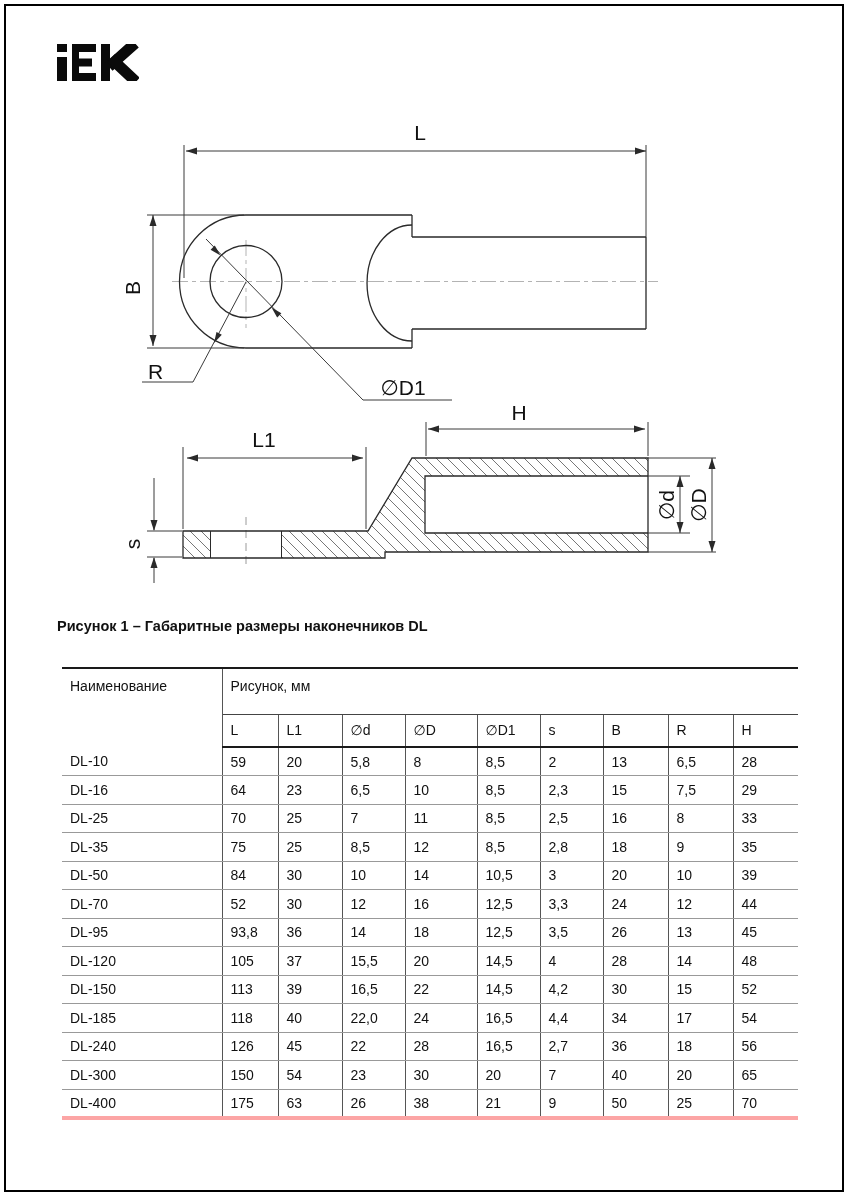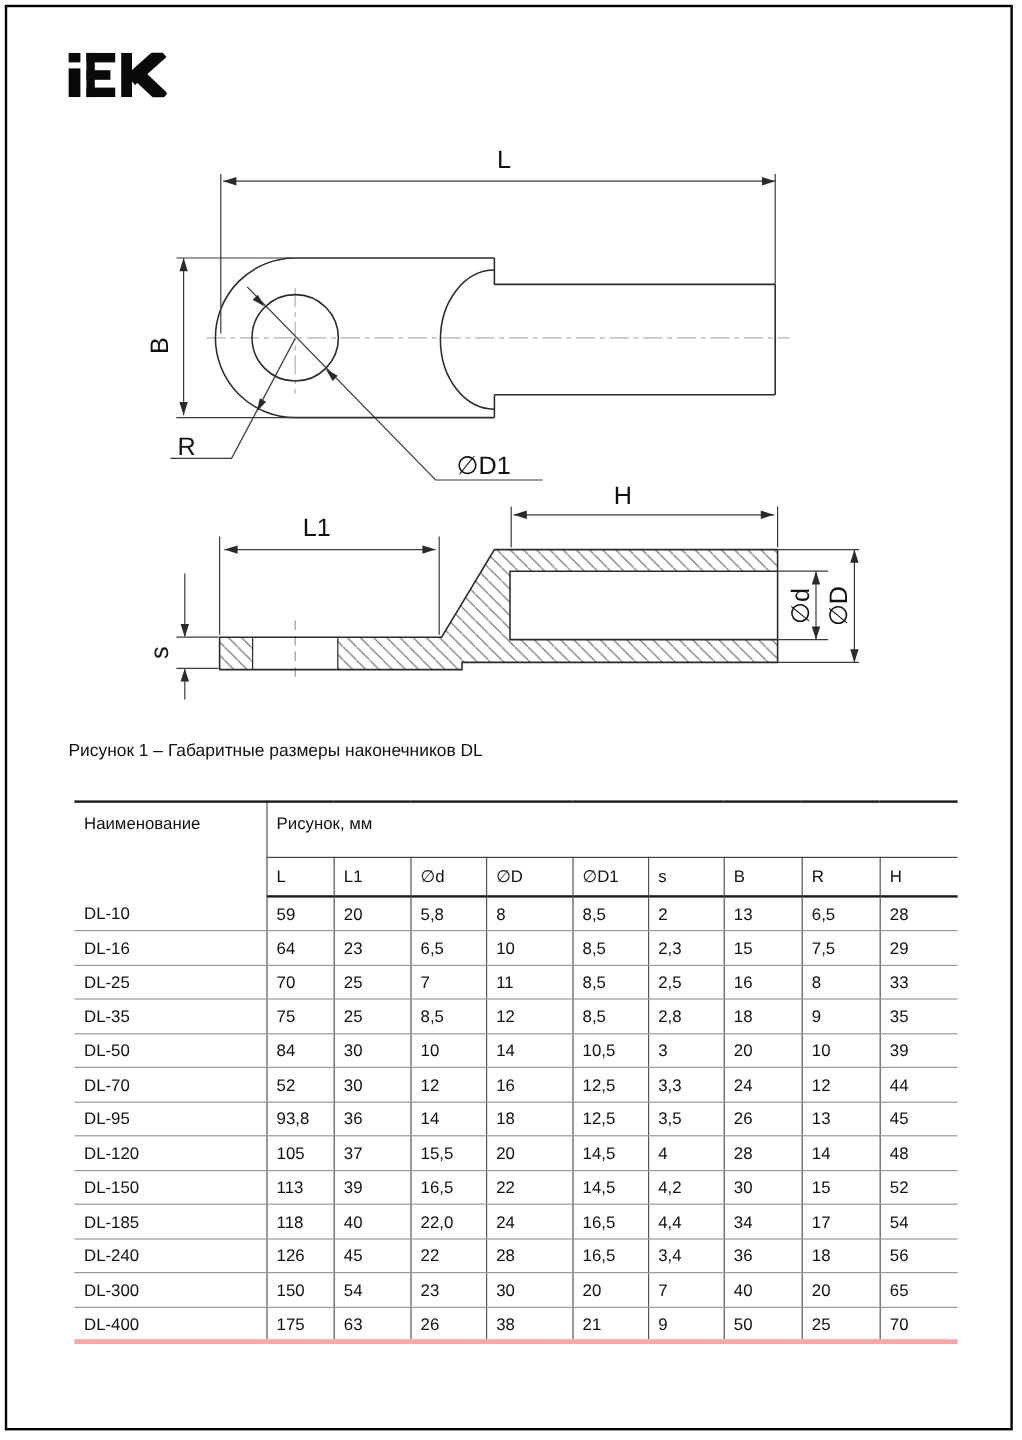--- a/index.html
+++ b/index.html
@@ -1,20 +1,20 @@
 <!DOCTYPE html>
 <html><head>
 <meta charset="utf-8">
 <style>
   html,body{margin:0;padding:0;background:#fff;}
   body{width:852px;height:1200px;position:relative;font-family:"Liberation Sans",sans-serif;color:#111;overflow:hidden;}
   .page-border{position:absolute;left:4px;top:4px;width:840px;height:1188px;border:2px solid #000;box-sizing:border-box;}
   .logo{position:absolute;left:57px;top:44px;width:82px;height:37px;}
   .drawings{position:absolute;left:0;top:0;width:852px;height:612px;}
-  .caption{position:absolute;left:57px;top:618px;font-size:14.5px;color:#111;}
+  .caption{position:absolute;left:57px;top:618px;font-size:14.5px;color:#111;font-weight:bold;}
   .dim-table{position:absolute;left:62px;top:667px;width:736px;border-collapse:collapse;table-layout:fixed;font-size:14px;color:#111;border-top:2px solid #1a1a1a;}
   .dim-table th{font-weight:normal;text-align:left;}
   .dim-table th,.dim-table td{padding:0 0 0 8px;box-sizing:border-box;}
   .dim-table th.name-col{vertical-align:top;padding-top:9px;border-right:1px solid #555;}
   .dim-table th.group-col{vertical-align:top;padding-top:9px;height:46px;border-bottom:1px solid #444;}
   .dim-table tr.sub-header th{height:33px;border-right:1px solid #555;border-bottom:2px solid #1a1a1a;}
   .dim-table tr.sub-header th:last-child{border-right:none;}
   .dim-table tbody td{height:28.5px;border-right:1px solid #555;border-bottom:1px solid #999;}
   .dim-table tbody td:last-child{border-right:none;}
   .dim-table tbody tr:last-child td{border-bottom:4px solid #fca5a5;}
@@ -298,21 +298,21 @@
         <td>17</td>
         <td>54</td>
       </tr>
       <tr>
         <td>DL-240</td>
         <td>126</td>
         <td>45</td>
         <td>22</td>
         <td>28</td>
         <td>16,5</td>
-        <td>3,4</td>
+        <td>2,7</td>
         <td>36</td>
         <td>18</td>
         <td>56</td>
       </tr>
       <tr>
         <td>DL-300</td>
         <td>150</td>
         <td>54</td>
         <td>23</td>
         <td>30</td>

